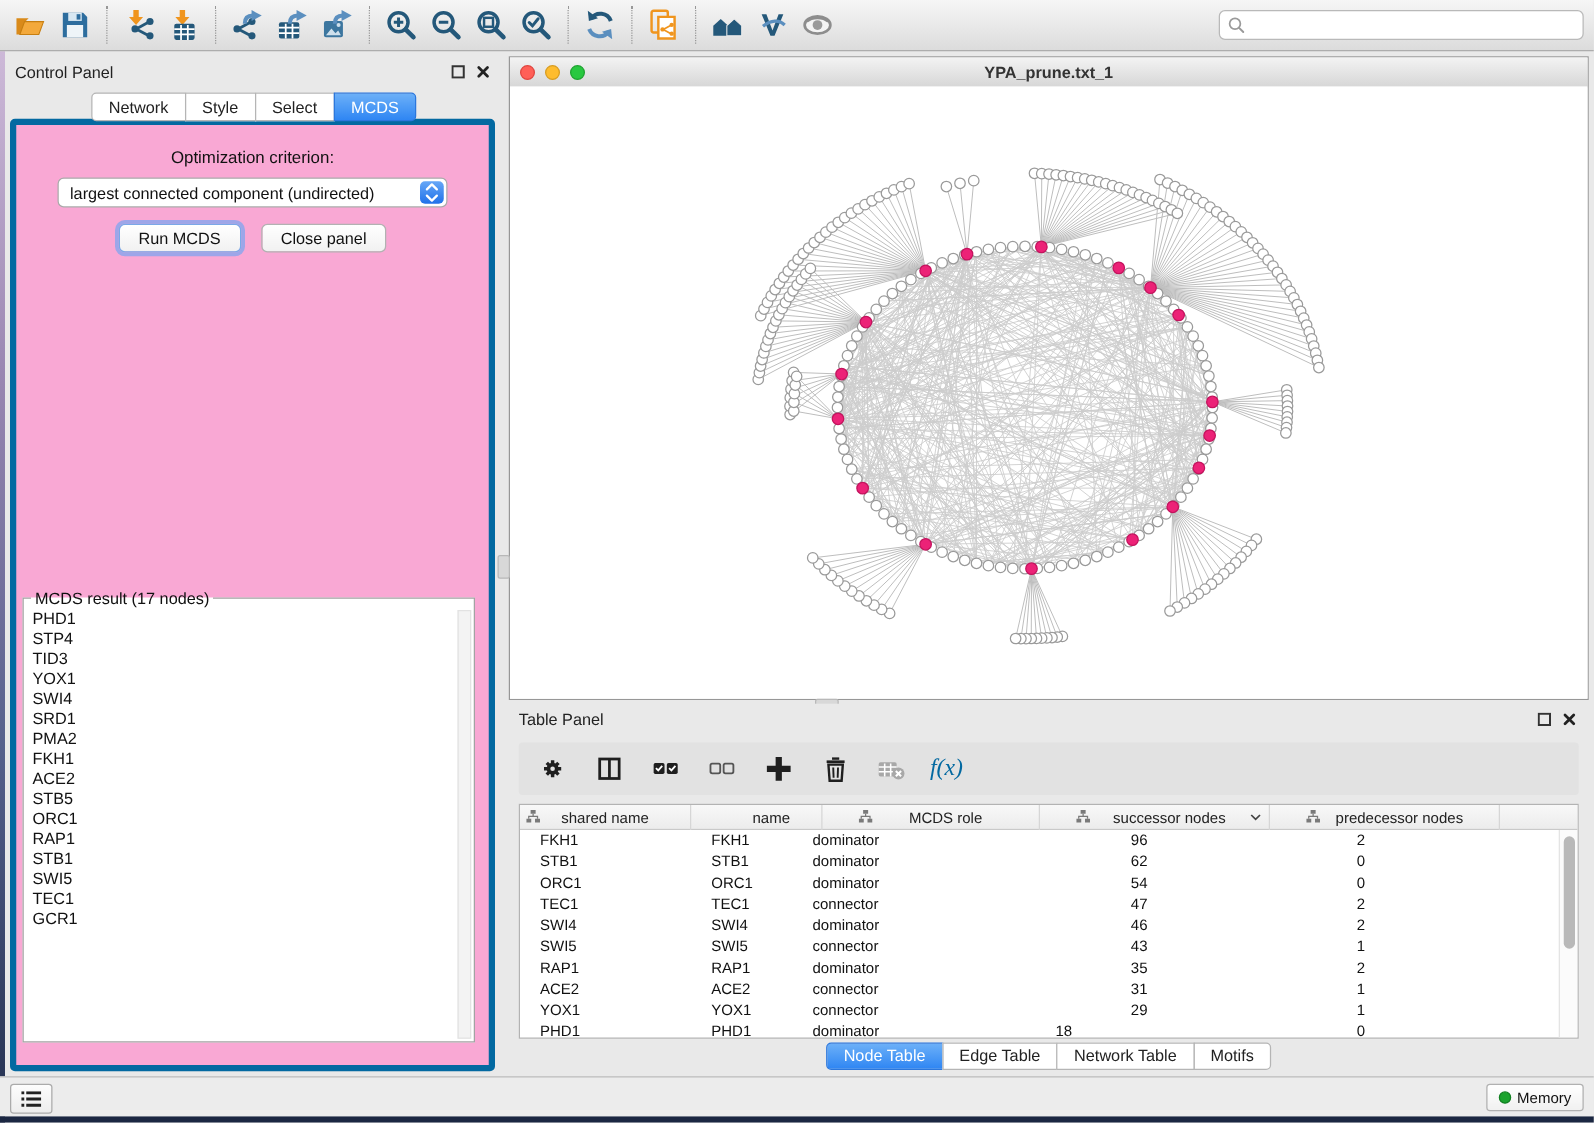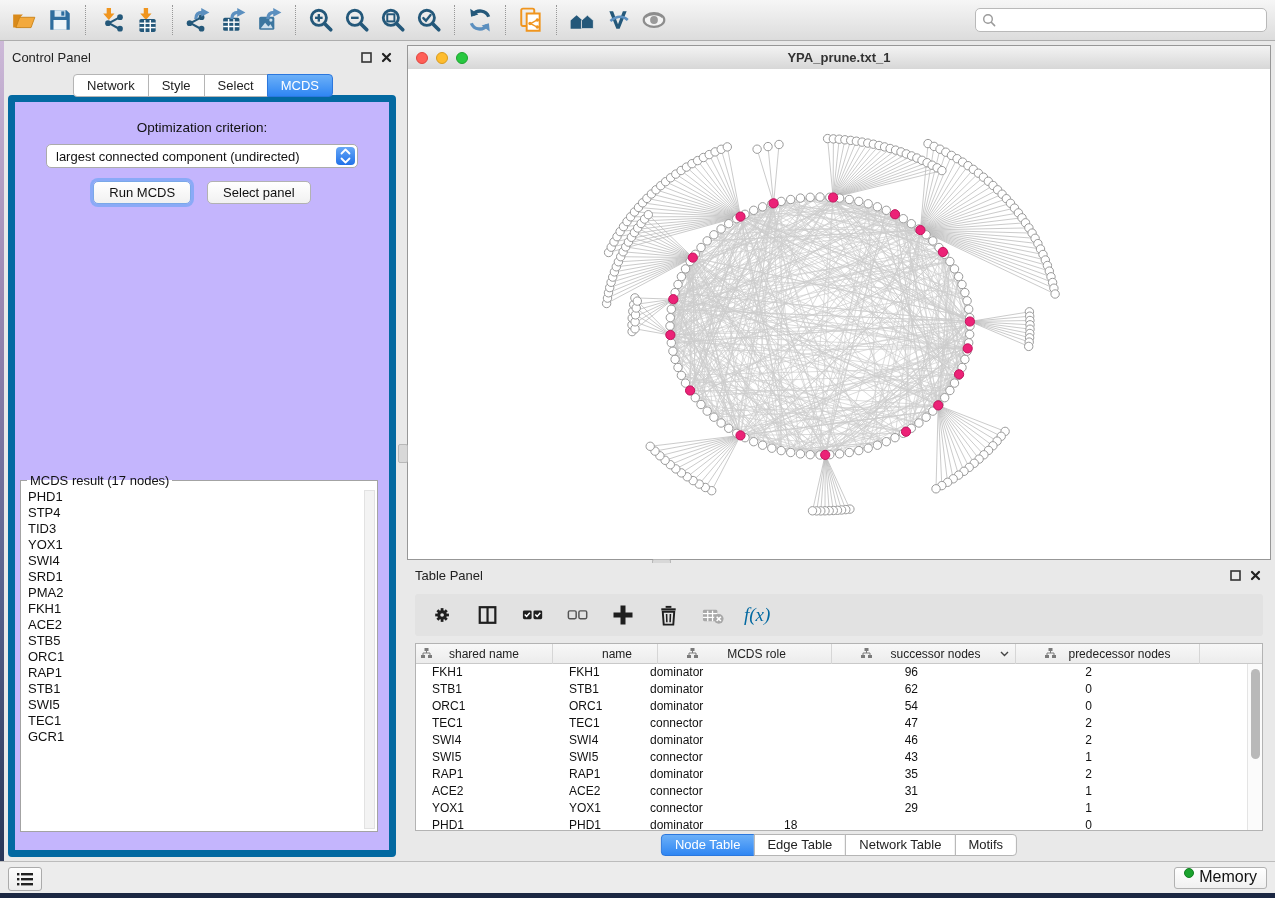--- a/index.html
+++ b/index.html
@@ -27,22 +27,22 @@
   .ptitle .sp{flex:1;}
   .winbtn{width:15px;height:15px;display:flex;align-items:center;justify-content:center;margin-left:5px;}
   
   .control-panel{position:absolute;left:4px;top:45px;width:398px;height:816px;background:#e9e9e9;}
   .cp-tabs{position:absolute;top:29px;left:50%;transform:translateX(-50%);display:flex;z-index:3;text-align:center;}
   .tabbtn{height:21px;line-height:21px;padding:0 13px;font-size:13px;color:#222;background:#fff;
     border:1px solid #b5b5b5;margin-left:-1px;white-space:nowrap;}
   .tabbtn:first-child{border-top-left-radius:4px;border-bottom-left-radius:4px;margin-left:0;}
   .tabbtn:last-child{border-top-right-radius:4px;border-bottom-right-radius:4px;}
   .tabbtn.active{background:linear-gradient(#6cb0f8,#2f86f3);color:#fff;border-color:#2b77dd;}
-  .cp-content{position:absolute;left:4px;top:50px;right:6px;bottom:4px;background:#c4b5fd;
-    border:7px solid #0369a1;border-radius:4px;}
+  .cp-content{position:absolute;left:4px;top:50px;right:6px;bottom:4px;background:#f9a8d4;
+    border:5px solid #0369a1;border-radius:4px;}
   .opt-label{margin-top:18px;text-align:center;font-size:13.5px;color:#111;}
   .opt-select{position:relative;margin:9px auto 0;width:312px;height:24px;background:#fff;
     border:1px solid #ababab;border-radius:5px;box-sizing:border-box;font-size:13px;
     display:flex;align-items:center;padding-left:9px;color:#111;}
   .opt-stepper{position:absolute;right:2px;top:2px;bottom:2px;width:19px;border-radius:4px;
     background:linear-gradient(#66a7f7,#2071e9);display:flex;flex-direction:column;
     align-items:center;justify-content:center;gap:2px;}
   .btn-row{margin-top:13px;display:flex;justify-content:center;gap:16px;}
   .mac-btn{height:23px;padding:0 15px;font-size:13px;color:#111;background:linear-gradient(#ffffff,#f1f1f1);
     border:1px solid #b2b2b2;border-radius:5px;font-family:inherit;}
@@ -92,21 +92,21 @@
   .tp-tabs{position:absolute;left:50%;transform:translateX(-50%);top:271px;display:flex;z-index:2;}
   .tp-tabs .tabbtn{height:20px;line-height:20px;font-size:13px;}
   
   .status-bar{position:absolute;left:0;top:861px;width:1275px;height:32px;background:#ececec;
     border-top:1px solid #bcbcbc;box-sizing:border-box;}
   .list-btn{position:absolute;left:8px;top:5px;width:32px;height:22px;
     background:linear-gradient(#fdfdfd,#ededed);border:1px solid #ababab;border-radius:3px;
     display:flex;align-items:center;justify-content:center;}
   .memory-btn{position:absolute;right:8px;top:5px;height:22px;padding:0 9px;
     background:linear-gradient(#ffffff,#f0f0f0);border:1px solid #b1b1b1;border-radius:3px;
-    display:flex;gap:5px;font-size:16px;color:#111;box-sizing:border-box;}
+    display:flex;align-items:center;gap:5px;font-size:12px;color:#111;box-sizing:border-box;}
   .mem-dot{width:10px;height:10px;border-radius:50%;background:#1ba32e;border:1px solid #128022;box-sizing:border-box;}
 </style>
 </head>
 <body>
 
 <div class="app">
   <div class="wall-left"></div>
   <div class="wall-bottom"></div>
 
   <div class="toolbar">
@@ -306,21 +306,21 @@
           <svg width="11" height="7" viewBox="0 0 11 7">
               <path d="M1.5 5.5 L5.5 1.5 L9.5 5.5" fill="none" stroke="#fff" stroke-width="1.8" stroke-linecap="round" stroke-linejoin="round"></path>
             </svg>
           <svg width="11" height="7" viewBox="0 0 11 7">
               <path d="M1.5 1.5 L5.5 5.5 L9.5 1.5" fill="none" stroke="#fff" stroke-width="1.8" stroke-linecap="round" stroke-linejoin="round"></path>
             </svg>
         </span>
       </div>
       <div class="btn-row">
         <button class="mac-btn focused">Run MCDS</button>
-        <button class="mac-btn">Select panel</button>
+        <button class="mac-btn">Close panel</button>
       </div>
       <fieldset class="mcds-box">
         <legend>MCDS result (17 nodes)</legend>
         <div class="mcds-list">
             <div>PHD1</div>
             <div>STP4</div>
             <div>TID3</div>
             <div>YOX1</div>
             <div>SWI4</div>
             <div>SRD1</div>
@@ -1496,21 +1496,21 @@
             <div class="td" style="width: 137px; padding-left: 16px;">YOX1</div>
             <div class="td" style="width: 81px; padding-left: 16px;">YOX1</div>
             <div class="td" style="width: 150px; padding-left: 16px;">connector</div>
             <div class="td" style="width: 160px; text-align: right; padding-right: 26px;">29</div>
             <div class="td" style="width: 160px; text-align: right; padding-right: 12px;">1</div>
           </div>
           <div class="trow">
             <div class="td" style="width: 137px; padding-left: 16px;">PHD1</div>
             <div class="td" style="width: 81px; padding-left: 16px;">PHD1</div>
             <div class="td" style="width: 150px; padding-left: 16px;">dominator</div>
-            <div class="td" style="width: 160px; text-align: left; padding-right: 26px;">18</div>
+            <div class="td" style="width: 160px; text-align: center; padding-right: 26px;">18</div>
             <div class="td" style="width: 160px; text-align: right; padding-right: 12px;">0</div>
           </div>
         </div>
       <div class="vscroll">
         <div class="vthumb"></div>
       </div>
     </div>
     <div class="tp-tabs">
         <div class="tabbtn active">Node Table</div>
         <div class="tabbtn">Edge Table</div>

